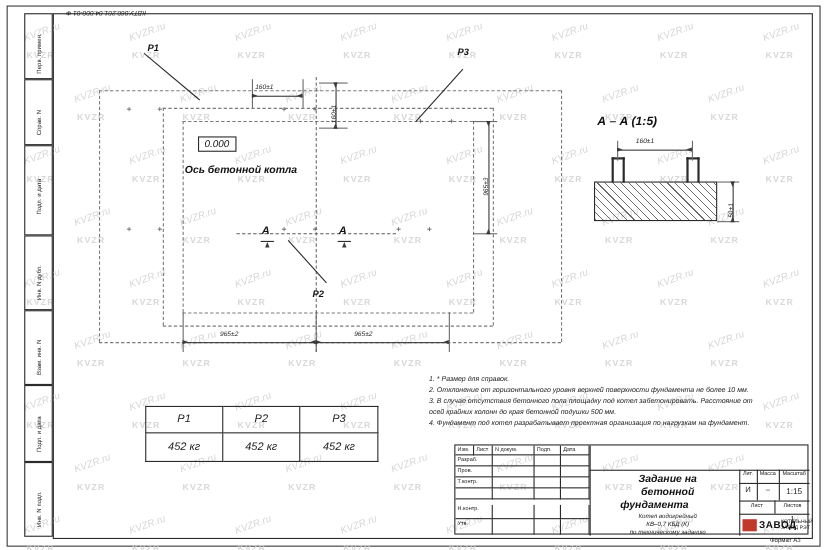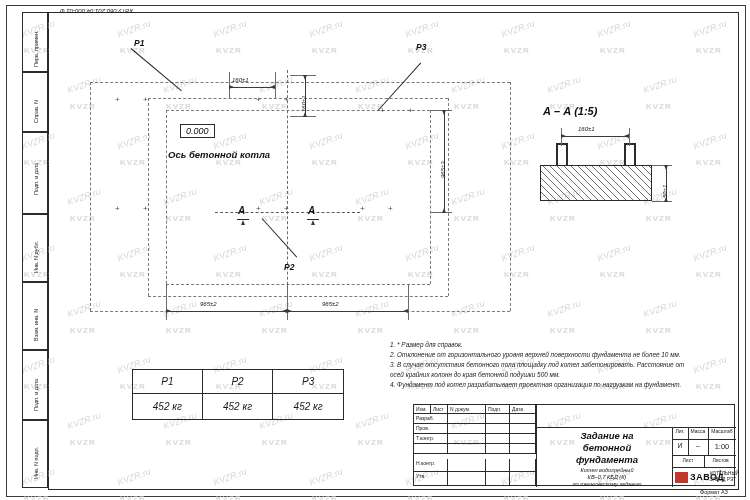--- a/index.html
+++ b/index.html
@@ -419,39 +419,39 @@
     <div class="c" style="left:34px;top:67px;width:38px;height:14px;border-bottom:none;"></div>
     <div class="c" style="left:72px;top:67px;width:24px;height:14px;border-bottom:none;"></div>
     <div class="c" style="left:96px;top:67px;width:26px;height:14px;border-bottom:none;"></div>
 
     <div class="ln" style="left:122px;top:0;width:1px;height:82px;"></div>
 
     <div class="ln" style="left:122px;top:22px;width:200px;height:1px;"></div>
 
     <div class="t1" style="left:128px;top:25px;width:130px;text-align:center;">Задание на</div>
     <div class="t1" style="left:128px;top:37px;width:130px;">бетонной</div>
-    <div class="t1" style="left:128px;top:49px;width:130px;">фундамента</div>
+    <div class="t1" style="left:116px;top:49px;width:130px;">фундамента</div>
     <div class="t2" style="left:128px;top:62px;width:130px;">Котел водогрейный</div>
     <div class="t2" style="left:128px;top:69px;width:130px;">КВ–0,7 КБД (К)</div>
     <div class="t2" style="left:128px;top:76px;width:130px;">по техническому заданию</div>
 
     <div class="ln" style="left:258px;top:22px;width:1px;height:60px;"></div>
     <div class="ln" style="left:258px;top:34px;width:64px;height:1px;"></div>
     <div class="ln" style="left:258px;top:50px;width:64px;height:1px;"></div>
     <div class="ln" style="left:258px;top:62px;width:64px;height:1px;"></div>
     <div class="ln" style="left:274px;top:22px;width:1px;height:28px;"></div>
     <div class="ln" style="left:294px;top:22px;width:1px;height:28px;"></div>
     <div class="ln" style="left:290px;top:50px;width:1px;height:12px;"></div>
 
     <div class="c" style="left:258px;top:22px;width:16px;height:12px;border:none;text-align:center;">Лит.</div>
     <div class="c" style="left:274px;top:22px;width:20px;height:12px;border:none;text-align:center;">Масса</div>
     <div class="c" style="left:294px;top:22px;width:28px;height:12px;border:none;text-align:center;">Масштаб</div>
     <div class="c" style="left:258px;top:36px;width:16px;height:12px;border:none;text-align:center;font-size:7px;">И</div>
     <div class="c" style="left:274px;top:36px;width:20px;height:12px;border:none;text-align:center;font-size:7px;">–</div>
-    <div class="c" style="left:294px;top:36px;width:28px;height:12px;border:none;text-align:center;font-size:7.5px;">1:00</div>
+    <div class="c" style="left:294px;top:36px;width:28px;height:12px;border:none;text-align:center;font-size:7.5px;">1:15</div>
 
     <div class="c" style="left:258px;top:51px;width:32px;height:10px;border:none;text-align:center;">Лист</div>
     <div class="c" style="left:291px;top:51px;width:31px;height:10px;border:none;text-align:center;">Листов</div>
     <div class="c" style="left:258px;top:63px;width:32px;height:10px;border:none;text-align:center;"></div>
     <div class="c" style="left:291px;top:63px;width:31px;height:10px;border:none;text-align:center;font-size:6.5px;">1</div>
 
     <div class="logored" style="left:261px;top:67px;width:13px;height:11px;"></div>
     <div class="logobig" style="left:276px;top:67px;">ЗАВОД</div>
     <div class="logotxt" style="left:296px;top:66px;">КОТЕЛЬНЫЙ</div>
     <div class="logotxt" style="left:296px;top:72px;">ЗАВОД</div>

